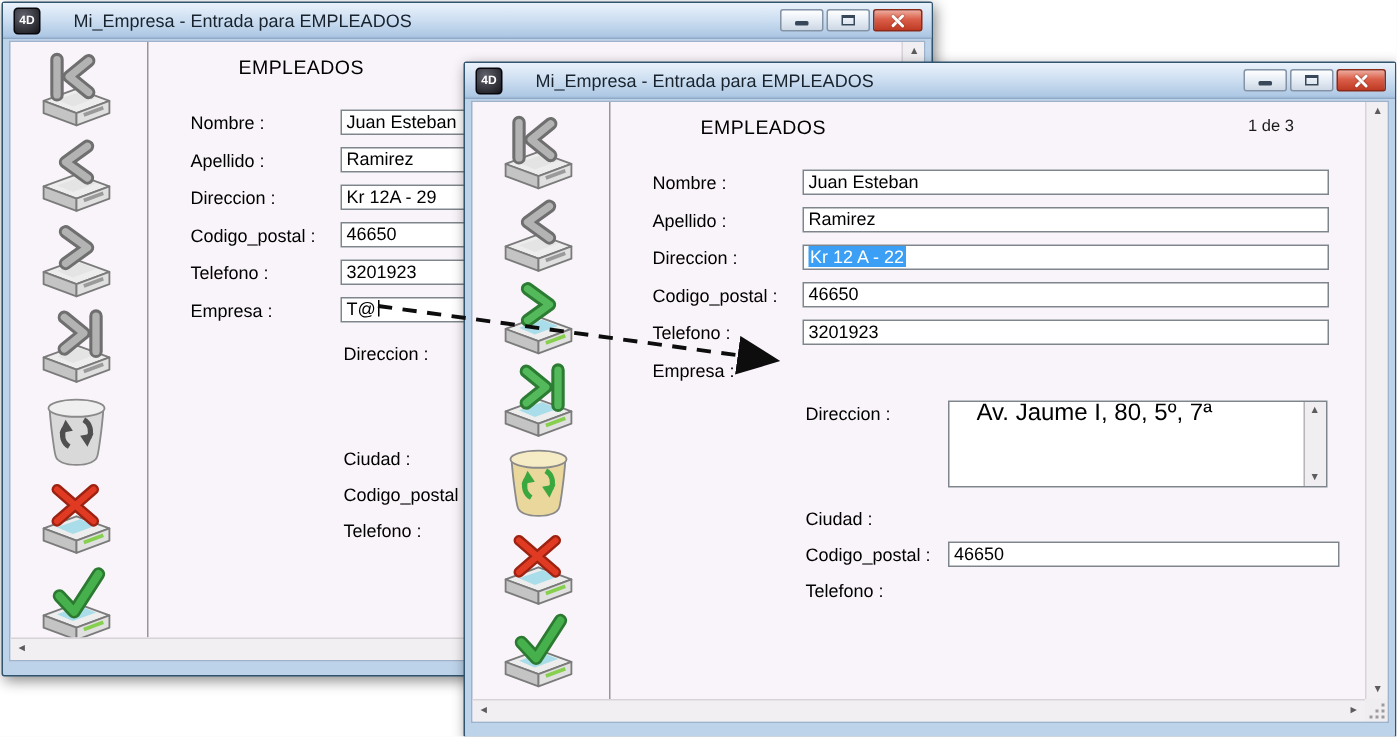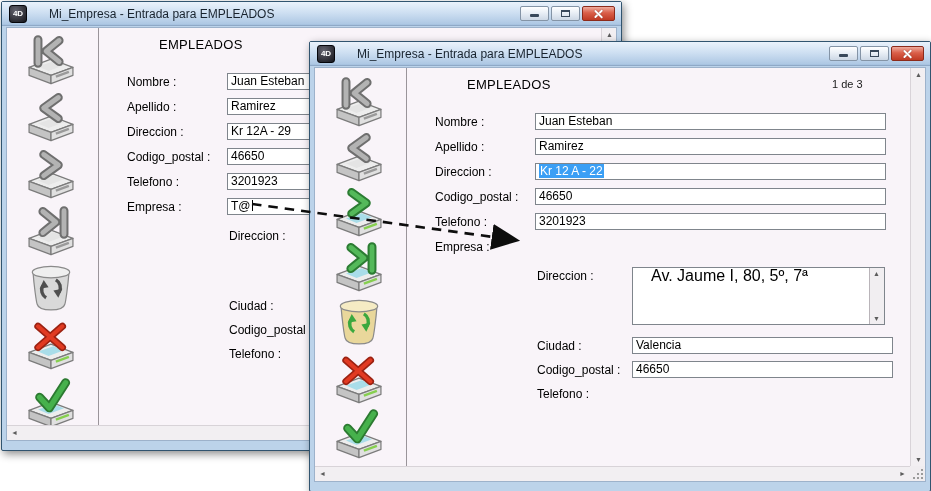--- a/index.html
+++ b/index.html
@@ -338,21 +338,20 @@
           <div class="ta">
             <div class="ta-text">Av. Jaume I, 80, 5º, 7ª</div>
             <div class="ta-scroll">
               <span class="sb-arrow up">▲</span>
               <span class="sb-arrow down">▼</span>
             </div>
           </div>
         </div>
         <div class="frow crow" style="top:269px">
             <span class="flabel">Ciudad :</span>
-            <div class="fbox"><span>Valencia</span></div>
           </div>
         <div class="frow crow" style="top:293px">
             <span class="flabel">Codigo_postal :</span>
             <div class="fbox"><span>46650</span></div>
           </div>
         <div class="frow crow" style="top:317px">
             <span class="flabel">Telefono :</span>
           </div>
       </div>
 

